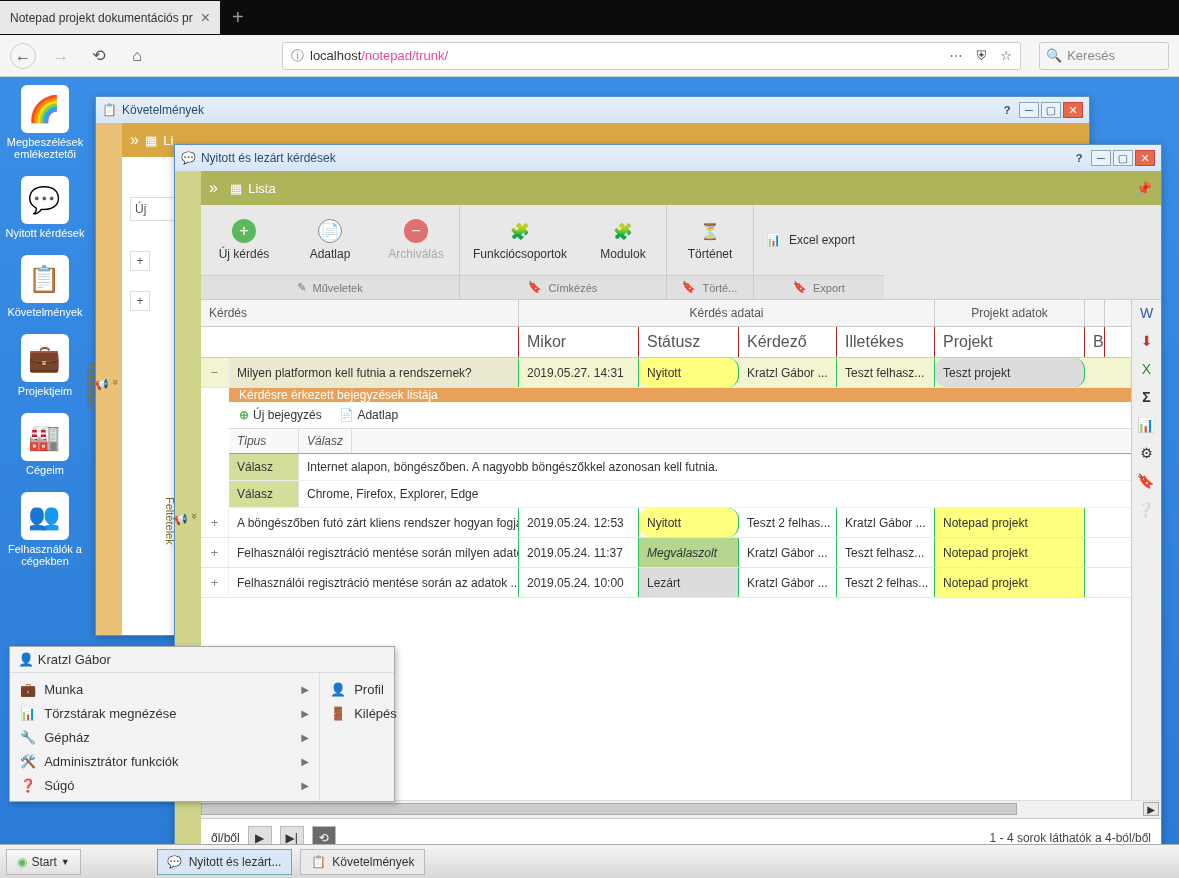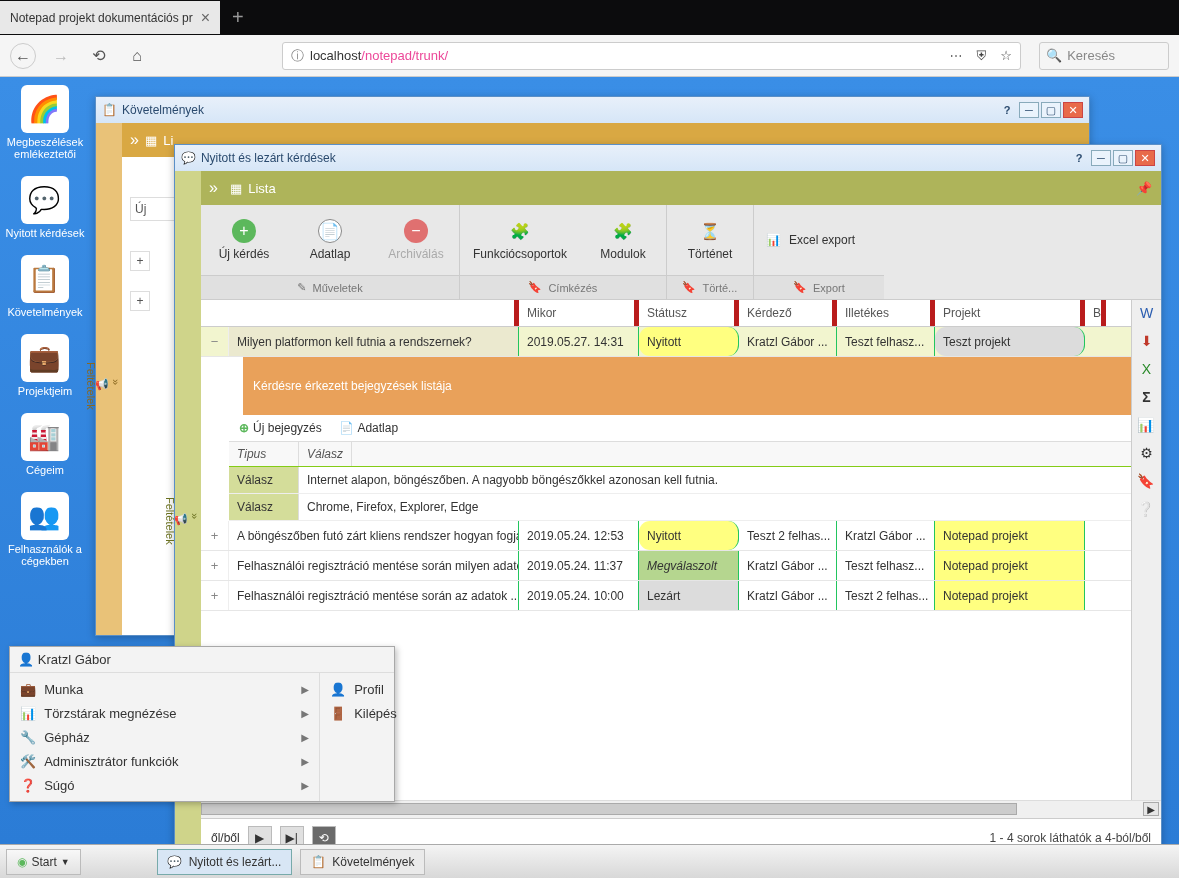--- a/index.html
+++ b/index.html
@@ -62,41 +62,41 @@
 .rico { width: 24px; height: 24px; border-radius: 12px; display: flex; align-items: center; justify-content: center; font-size: 16px; color: #fff; }
 .rglabel { height: 24px; border-top: 1px solid #ccc; display: flex; align-items: center; justify-content: center; font-size: 11px; color: #777; gap: 6px; background: #e0e0e0; }
 
 
 .tablewrap { flex: 1; overflow: hidden; display: flex; }
 .table { flex: 1; overflow: auto; }
 .thead { display: flex; flex-direction: column; }
 .th-group { display: flex; background: #f5f5f5; border-bottom: 1px solid #ccc; }
 .th-group .cell { border-right: 1px solid #ccc; padding: 6px 8px; font-size: 12px; color: #555; text-align: center; }
 .th-cols { display: flex; background: #fff; border-bottom: 1px solid #ccc; }
-.th-cols .cell { border-right: 5px solid #b91c1c; padding: 6px 8px; font-size: 12px; color: #555; }
+.th-cols .cell { border-right: 1px solid #b91c1c; padding: 6px 8px; font-size: 16px; color: #555; }
 .row { display: flex; border-bottom: 1px solid #e6e6e6; min-height: 30px; align-items: stretch; }
 .row .cell { border-right: 1px solid #22c55e; padding: 7px 8px; font-size: 12px; display: flex; align-items: center; overflow: hidden; white-space: nowrap; text-overflow: ellipsis; }
 .expander { width: 28px; display: flex; align-items: center; justify-content: center; color: #888; cursor: pointer; border-right: 1px solid #eee; }
 .c-q { width: 290px; white-space: normal; }
 .c-when { width: 120px; }
 .c-status { width: 100px; }
 .c-asker { width: 98px; }
 .c-resp { width: 98px; }
 .c-proj { width: 150px; }
 .row.sel { background: #f2f5cf; }
 .row.sel .c-q { background: #ebe9cf;}
 .status-open { background: #ffff80; border-radius: 11px; }
 .status-answer { background: #b5d68f; font-style: italic; }
 .status-closed { background: #dcdcdc; }
 .proj-hl { background: #ffff80; }
 .proj-sel { background: #dcdcdc; border-radius: 11px; }
 
 
 .detail { border-left: 28px solid #fff; }
-.detail-hdr { background: #e9a15a; color: #fff; padding: 22px 10px; font-size: 12px; margin-left: 14px; }
+.detail-hdr { background: #e9a15a; color: #fff; padding: 0 10px; font-size: 12px; }
 .detail-tools { background: #fff; padding: 6px 10px; display: flex; gap: 18px; font-size: 12px; border-bottom: 1px solid #ddd; }
 .detail-tools span { display: flex; align-items: center; gap: 4px; color: #333; cursor: pointer; }
 .subhead { display: flex; background: #f8f8f8; border-bottom: 1px solid #84cc16; font-style: italic; }
 .subhead .cell { padding: 5px 8px; font-size: 12px; border-right: 1px solid #ddd; color: #555; }
 .sub-type { width: 70px; }
 .subrow { display: flex; border-bottom: 1px solid #eee; }
 .subrow .cell { padding: 6px 8px; font-size: 12px; }
 .subrow .sub-type { background: #d4dd9a; border-right: 1px solid #ddd; }
 
 
@@ -304,20 +304,26 @@
             <div class="rglabel">
                 <span>🔖</span>
                 <span>Export</span>
               </div>
           </div>
         </div>
 
         <div class="tablewrap">
           <div class="table">
             <div class="thead">
+              <div class="th-group">
+                <div class="cell" style="width:318px;text-align:left">Kérdés</div>
+                <div class="cell" style="width:416px">Kérdés adatai</div>
+                <div class="cell" style="width:150px">Projekt adatok</div>
+                <div class="cell" style="width:20px"></div>
+              </div>
               <div class="th-cols">
                 <div class="cell" style="width:318px"></div>
                 <div class="cell c-when">Mikor</div>
                 <div class="cell c-status">Státusz</div>
                 <div class="cell c-asker">Kérdező</div>
                 <div class="cell c-resp">Illetékes</div>
                 <div class="cell c-proj">Projekt</div>
                 <div class="cell" style="width:20px">B</div>
               </div>
             </div>

